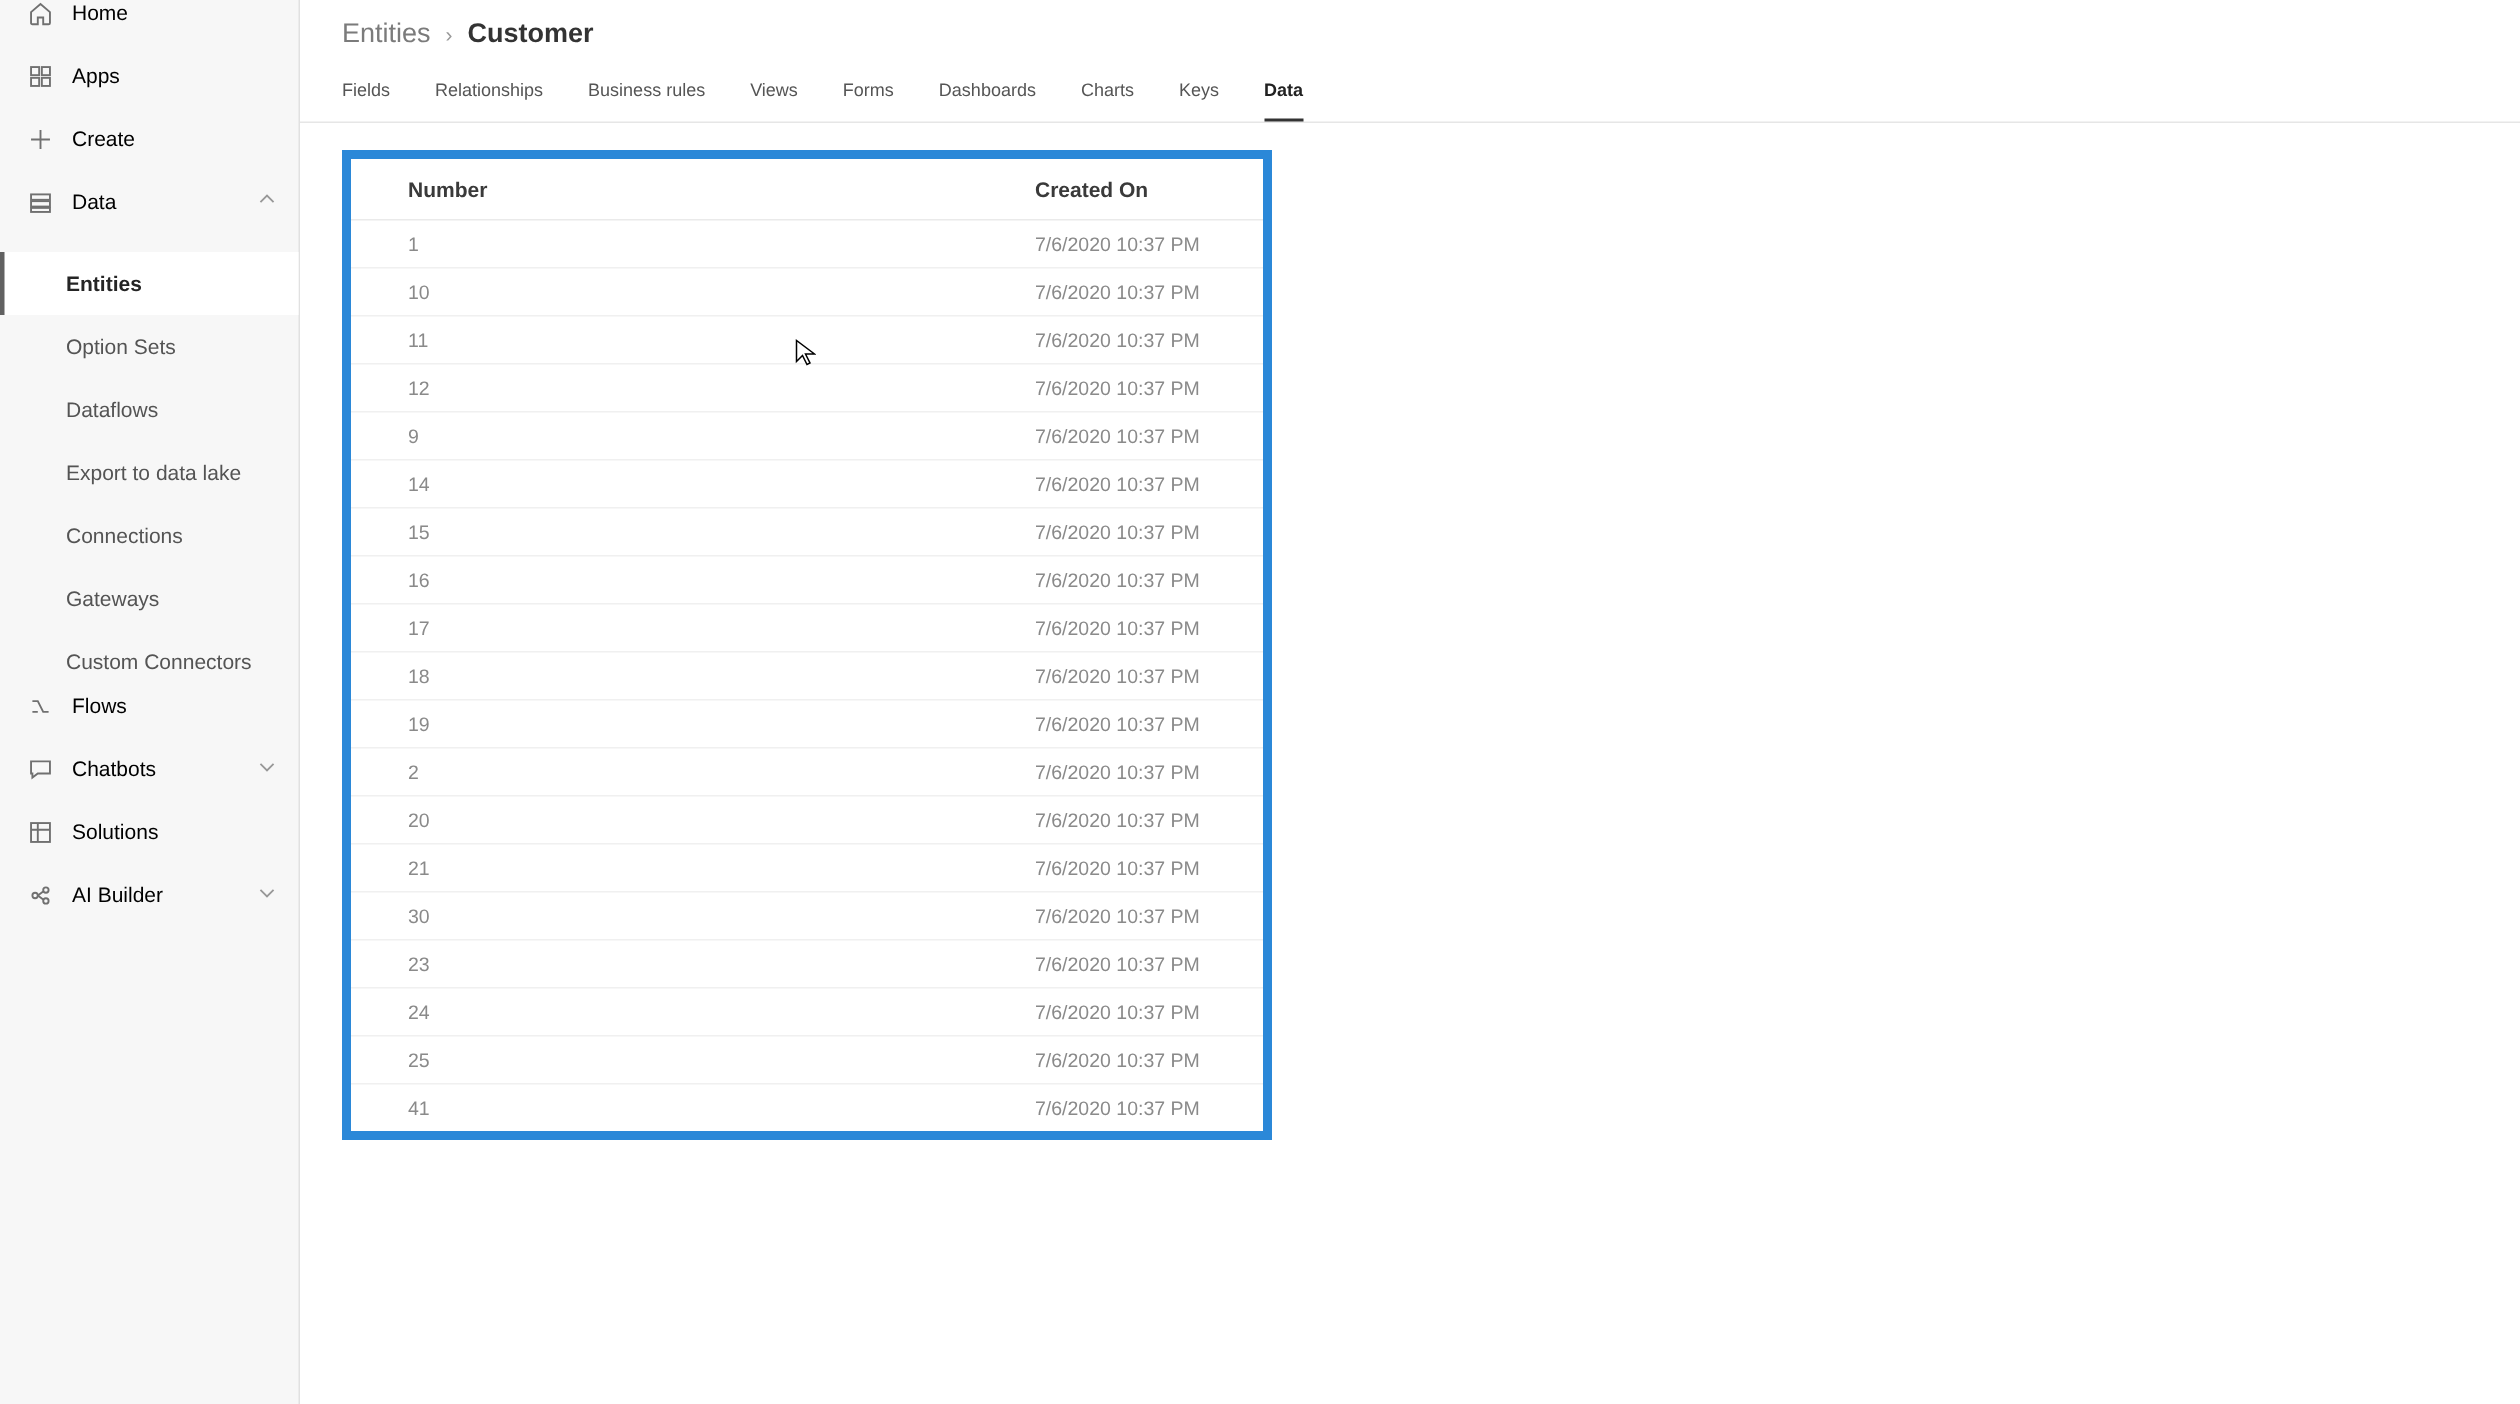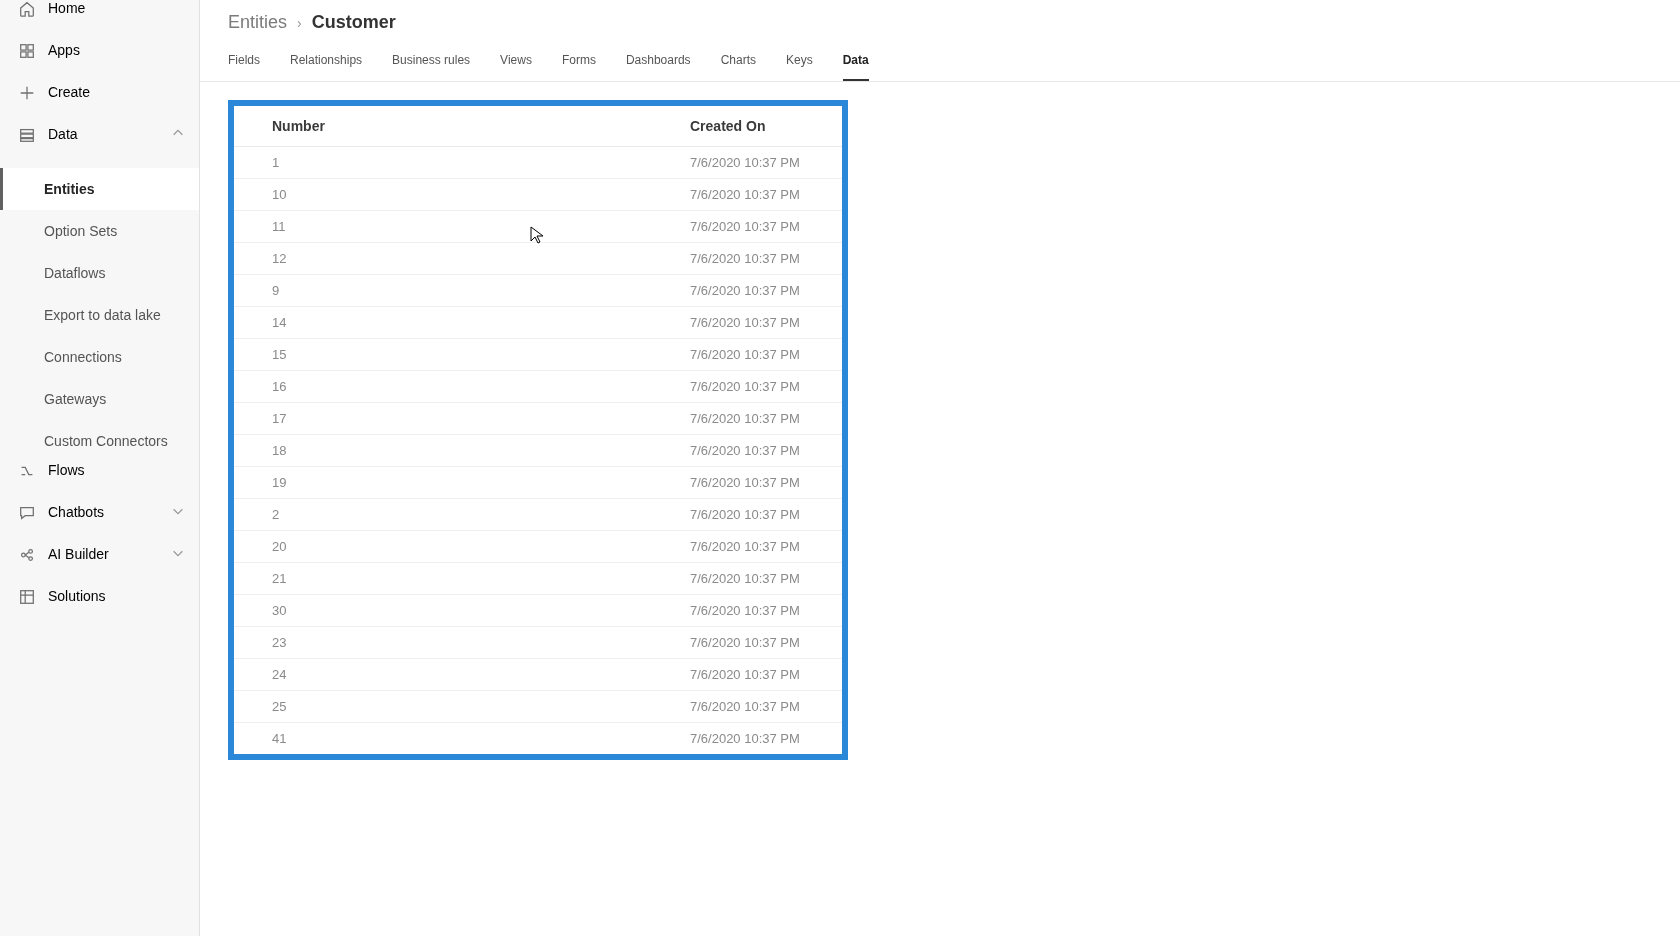--- a/index.html
+++ b/index.html
@@ -130,40 +130,40 @@
         </span>
       <span>Chatbots</span>
       <span class="nav-chevron"><svg viewBox="0 0 16 16" width="14" height="14">
             <path d="M3 6l5 5 5-5"></path>
           </svg></span>
     </div>
 
     <div class="nav-item">
       <span class="nav-icon">
           <svg viewBox="0 0 20 20">
+            <rect x="3" y="3" width="14" height="14"></rect>
+            <path d="M3 8h14M8 3v14"></path>
+          </svg>
+        </span>
+      <span>Solutions</span>
+    </div>
+
+    <div class="nav-item">
+      <span class="nav-icon">
+          <svg viewBox="0 0 20 20">
             <circle cx="6" cy="10" r="2"></circle>
             <circle cx="14" cy="6" r="2"></circle>
             <circle cx="14" cy="14" r="2"></circle>
             <path d="M8 10l4-3M8 10l4 3"></path>
           </svg>
         </span>
       <span>AI Builder</span>
       <span class="nav-chevron"><svg viewBox="0 0 16 16" width="14" height="14">
             <path d="M3 6l5 5 5-5"></path>
           </svg></span>
-    </div>
-
-    <div class="nav-item">
-      <span class="nav-icon">
-          <svg viewBox="0 0 20 20">
-            <rect x="3" y="3" width="14" height="14"></rect>
-            <path d="M3 8h14M8 3v14"></path>
-          </svg>
-        </span>
-      <span>Solutions</span>
     </div>
 
   </div>
 
   <div class="main">
 
     <div class="breadcrumb">
       <span class="root">Entities</span>
       <span class="sep">›</span>
       <span class="current">Customer</span>

